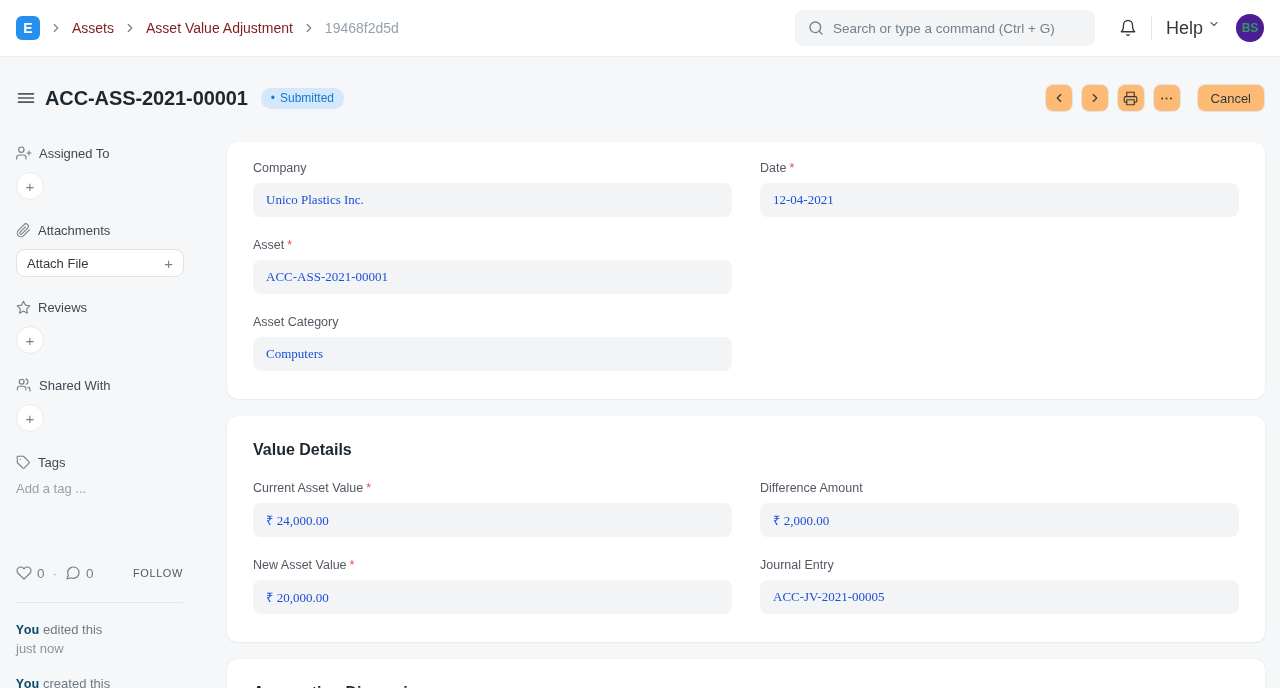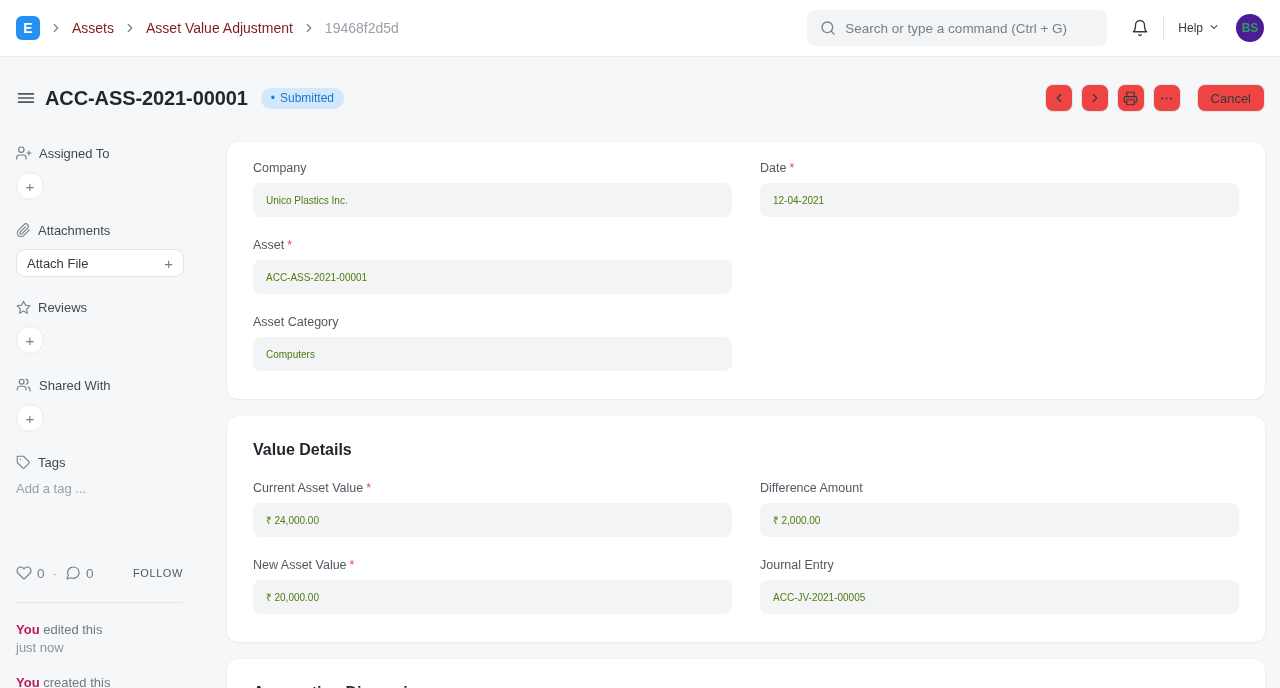--- a/index.html
+++ b/index.html
@@ -35,21 +35,21 @@
     display: flex; align-items: center; gap: 9px; padding: 0 13px;
     margin-right: 24px; color: #74808b;
   }
   .search input {
     border: none; outline: none; background: transparent; width: 100%;
     font-size: 13.5px; color: #0f172a; font-family: inherit;
   }
   .search input::placeholder { color: #74808b; }
   .icon-btn { background: none; border: none; color: #383838; cursor: pointer; display: flex; align-items: center; }
   .divider-v { width: 1px; height: 24px; background: #e2e6e9; margin: 0 14px; }
-  .help { display: flex; align-items: flex-start; gap: 5px; font-size: 12px; color: #383838; cursor: pointer; margin-right: 16px; background: none; border: none; font-family: inherit; }
+  .help { display: flex; align-items: flex-start; gap: 5px; font-size: 18px; color: #383838; cursor: pointer; margin-right: 16px; background: none; border: none; font-family: inherit; }
   .help .chev { color: #5a646d; }
   .avatar {
     width: 28px; height: 28px; border-radius: 50%; background: #4c1d95;
     color: #2f9960; font-size: 12px; font-weight: 600;
     display: flex; align-items: center; justify-content: center; cursor: pointer;
   }
 
   
   .page-head {
     display: flex; align-items: center;
@@ -58,21 +58,21 @@
   .hamburger { background: none; border: none; color: #525862; cursor: pointer; padding: 0; margin-right: 9px; }
   .page-title { font-size: 20px; font-weight: 700; color: #1f272e; letter-spacing: -0.1px; }
   .badge {
     margin-left: 13px; background: #d3e8fc; color: #1579d0;
     font-size: 12px; font-weight: 400; border-radius: 10px;
     padding: 3px 10px 4px; display: flex; align-items: center; gap: 5px;
     cursor: default;
   }
   .head-actions { margin-left: auto; display: flex; align-items: center; gap: 8px; }
   .hbtn {
-    height: 28px; min-width: 28px; background: #ef4444; border: 1px solid #e2e6e9;
+    height: 28px; min-width: 28px; background: #fdba74; border: 1px solid #e2e6e9;
     border-radius: 8px; display: flex; align-items: center; justify-content: center;
     color: #383838; cursor: pointer; font-family: inherit;
   }
   .hbtn.text { padding: 0 13px; font-size: 13px; margin-left: 8px; }
 
   
   .layout { display: flex; margin-top: 29px; }
   .sidebar { width: 227px; flex-shrink: 0; padding: 3px 44px 0 16px; }
   .main { flex: 1; margin-right: 15px; }
 
@@ -98,38 +98,38 @@
   .likes-row { display: flex; align-items: center; font-size: 13.5px; color: #74808b; }
   .likes-row .cnt { margin-left: 5px; }
   .likes-row .mid-dot { margin: 0 8px; color: #98a1a9; }
   .like-group { display: flex; align-items: center; cursor: pointer; background: none; border: none; color: #74808b; font-family: inherit; font-size: 13.5px; }
   .follow-btn {
     margin-left: auto; background: none; border: none; cursor: pointer;
     font-size: 11px; letter-spacing: 0.6px; color: #4c5a67; font-family: inherit; font-weight: 500;
   }
   .sb-divider { border: none; border-top: 1px solid #e2e6e9; margin: 21px 0 18px; }
   .tl-item { font-size: 13px; line-height: 1.42; color: #6e7a84; margin-bottom: 16px; }
-  .tl-item .actor { color: #be185d; font-weight: 700; }
+  .tl-item .actor { color: #0c4a6e; font-weight: 700; font-family: Liberation Mono, monospace; }
   .tl-item .time { display: block; color: #8b949d; }
 
   
   .card {
     background: #fff; border-radius: 10px;
     box-shadow: 0 0 1px rgba(25,39,52,.12), 0 1px 2px rgba(25,39,52,.05);
     padding: 19px 26px 28px; margin-bottom: 17px;
   }
   .card.section { padding-top: 25px; }
   .card-title { font-size: 16px; font-weight: 700; color: #1f272e; margin-bottom: 22px; }
   .grid { display: grid; grid-template-columns: 1fr 1fr; column-gap: 28px; row-gap: 21px; }
   .field label { display: block; font-size: 12.5px; color: #525862; margin-bottom: 8px; }
   .req { color: #e24c4c; margin-left: 3px; }
   .control {
     height: 34px; background: #f3f4f6; border-radius: 8px;
     display: flex; align-items: center; padding: 0 13px;
-    font-size: 10px; color: #4d7c0f; cursor: pointer;
+    font-size: 13px; color: #1d4ed8; cursor: pointer; font-family: Liberation Serif, serif;
   }
   .spacer { visibility: hidden; }
 </style>
 </head>
 <body>
 
 <nav class="navbar">
   <div class="nav-left">
     <a class="logo">
         <span>E</span>

